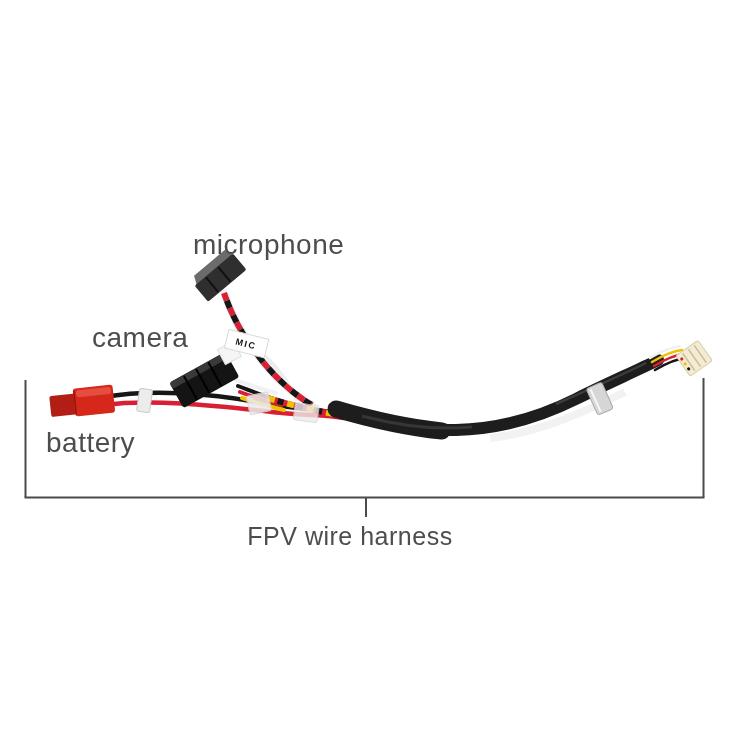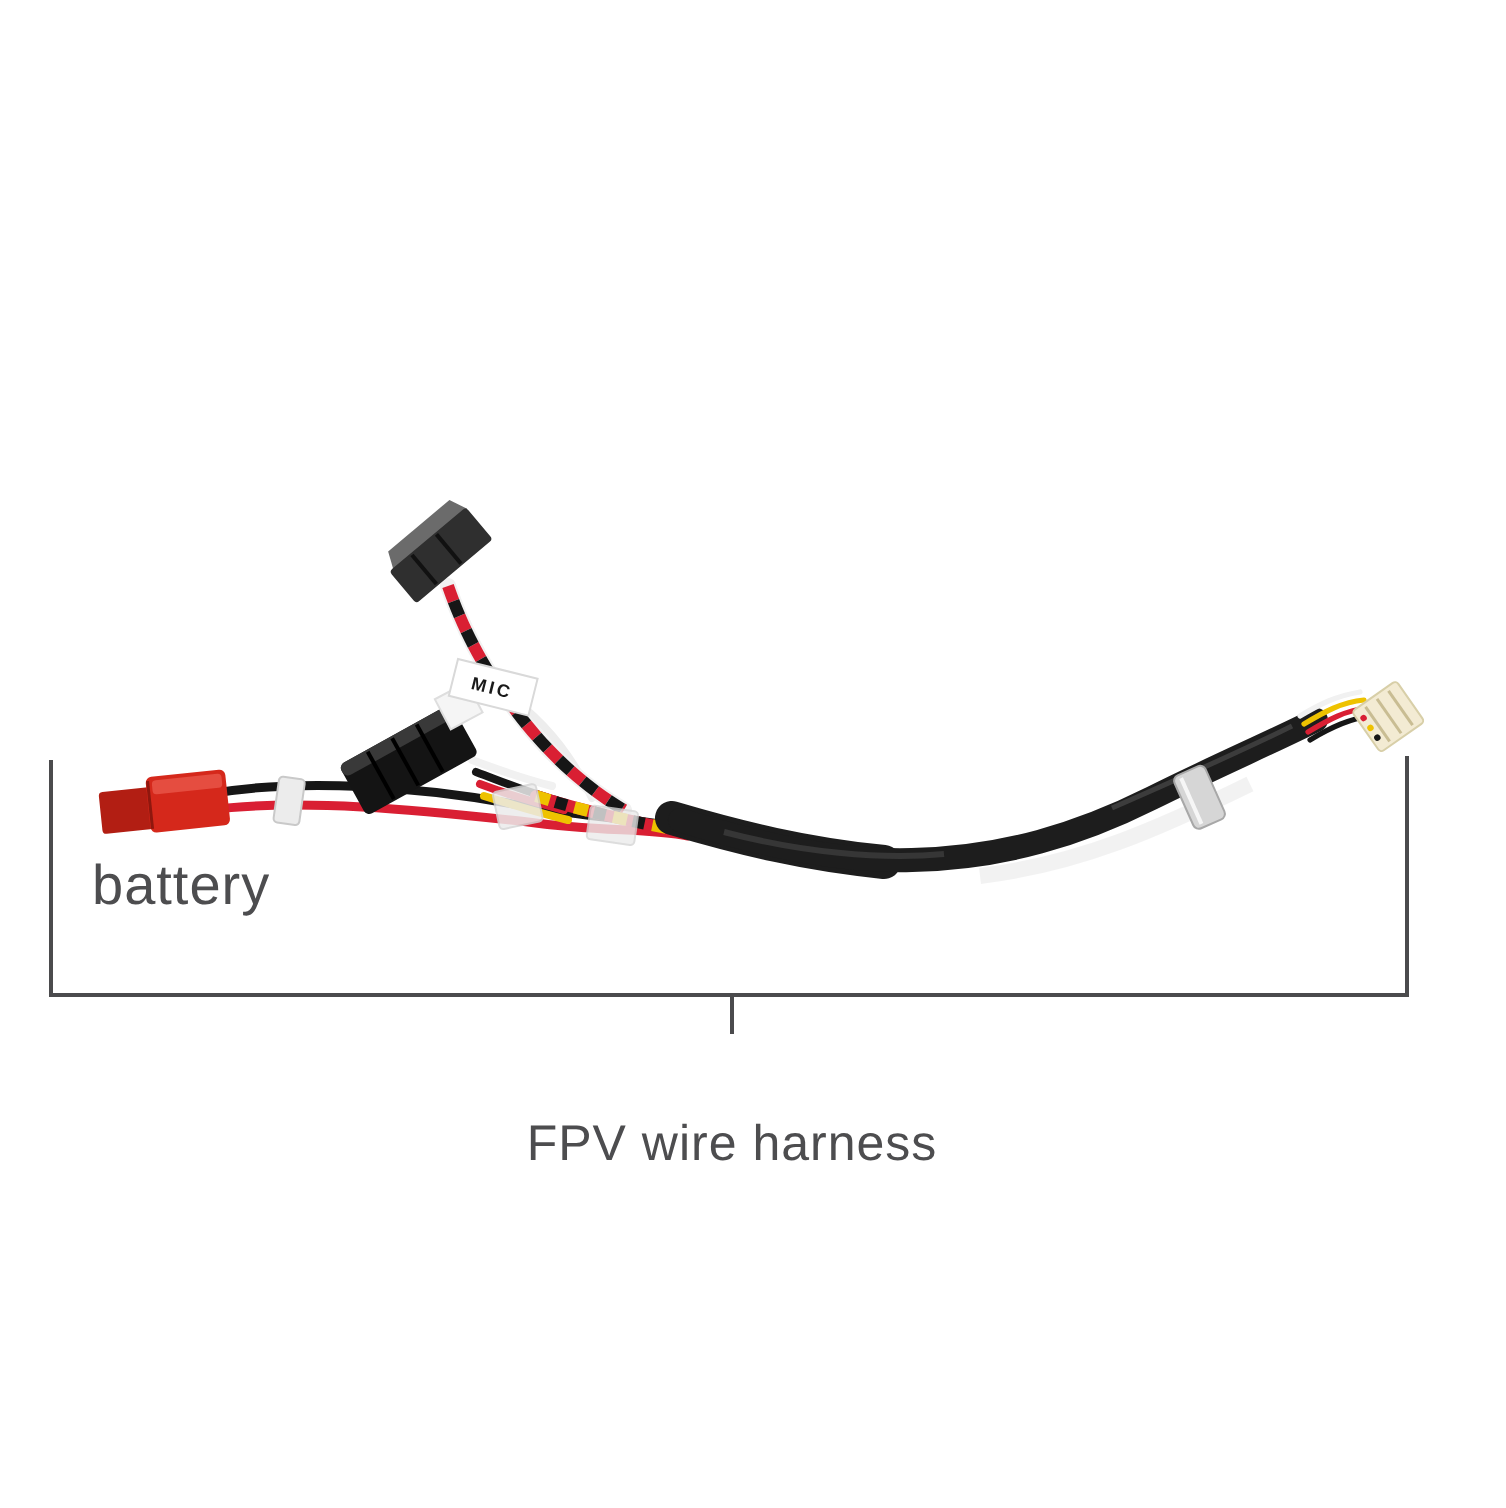--- a/index.html
+++ b/index.html
@@ -130,18 +130,20 @@
     </g>
 
     <g>
       <line class="bracket-line" x1="25.5" y1="380" x2="25.5" y2="497"></line>
       <line class="bracket-line" x1="24.5" y1="497.5" x2="704.5" y2="497.5"></line>
       <line class="bracket-line" x1="703.5" y1="378" x2="703.5" y2="497"></line>
       <line class="bracket-line" x1="366" y1="498" x2="366" y2="517"></line>
     </g>
   </svg>
 
+  <div class="ann-label" style="left:193px;top:231px;">microphone</div>
 
+  <div class="ann-label" style="left:92px;top:324px;">camera</div>
 
   <div class="ann-label" style="left:46px;top:429px;text-align:right;">battery</div>
 
-  <div class="caption-label" style="left:366px;top:524px;margin-top:36px;">FPV wire harness</div>
+  <div class="caption-label" style="left:350px;top:524px;">FPV wire harness</div>
 </div>
 
 </body></html>

